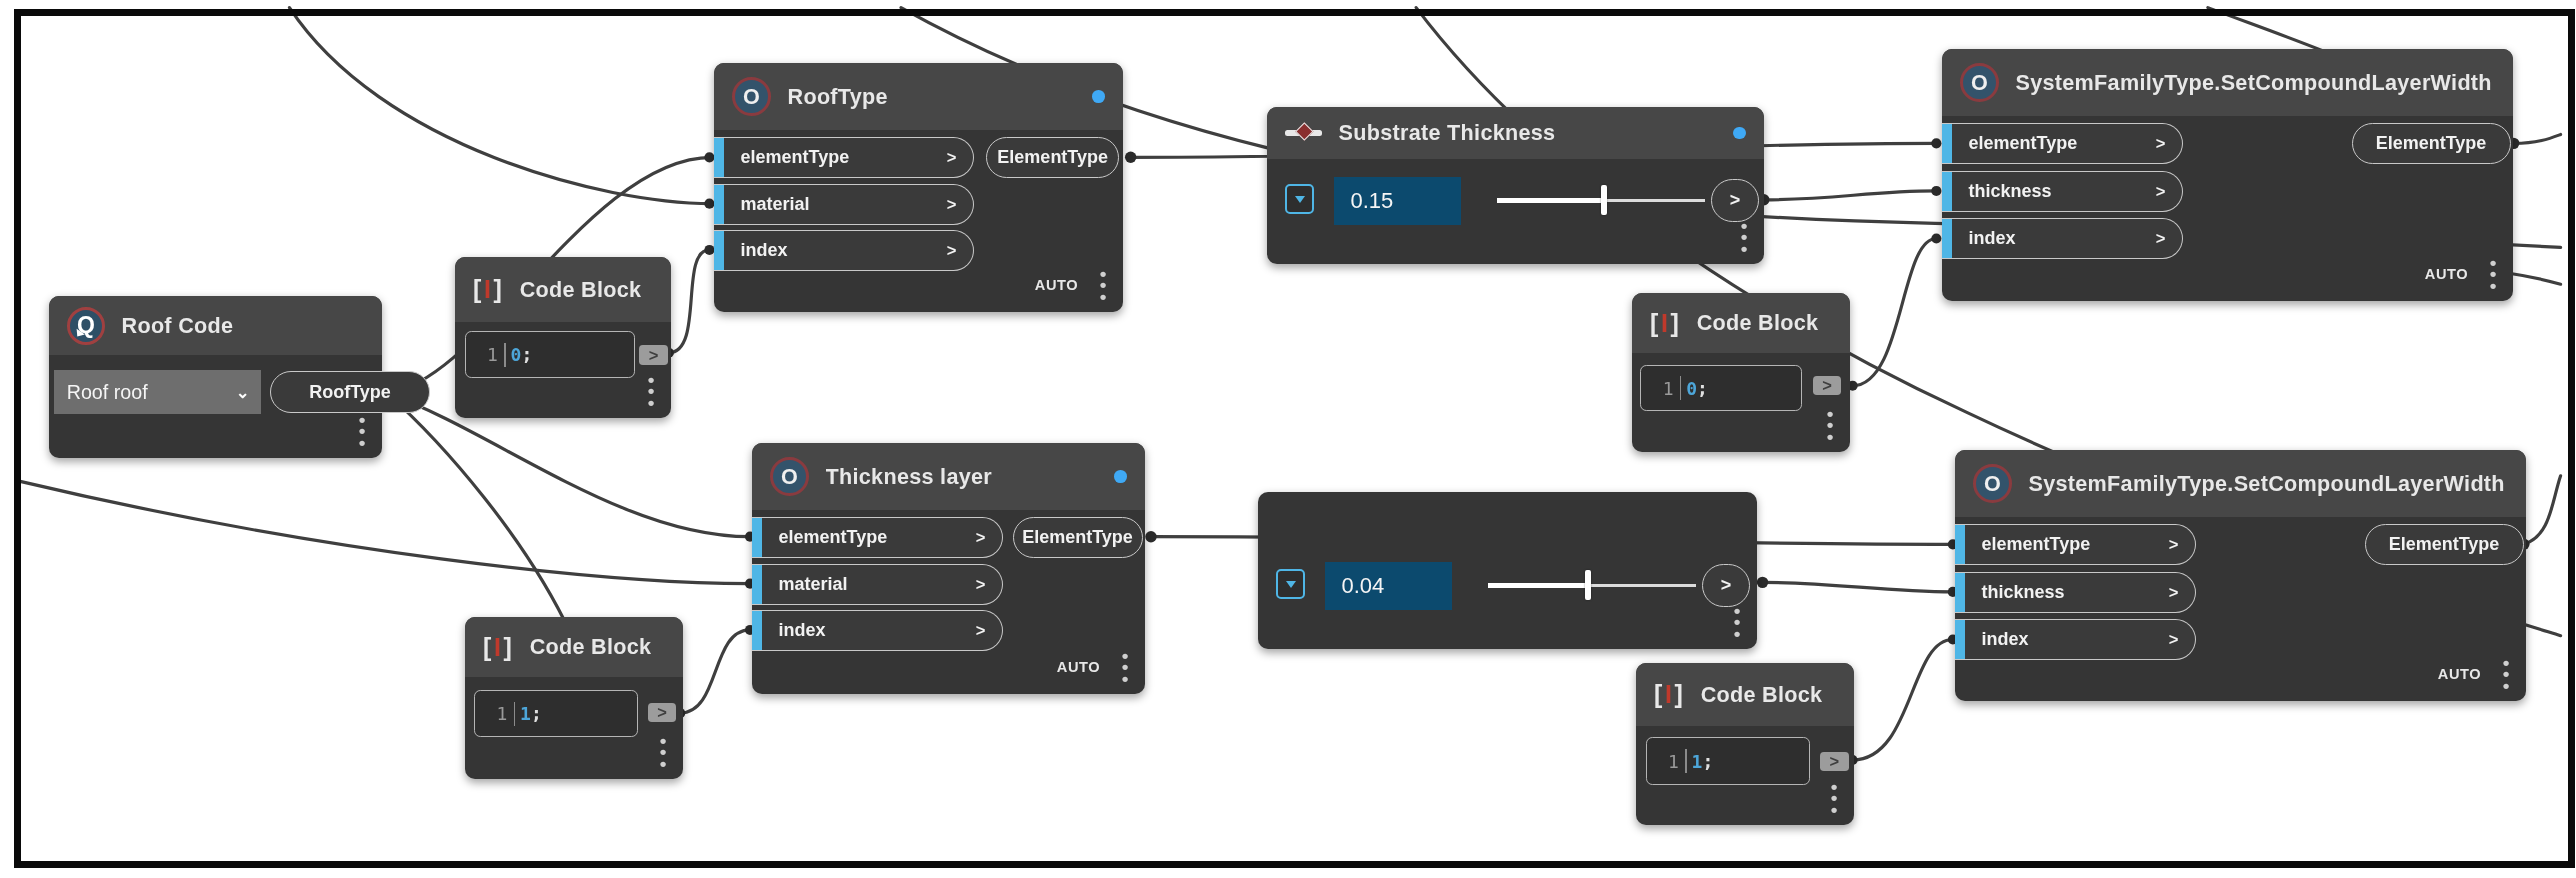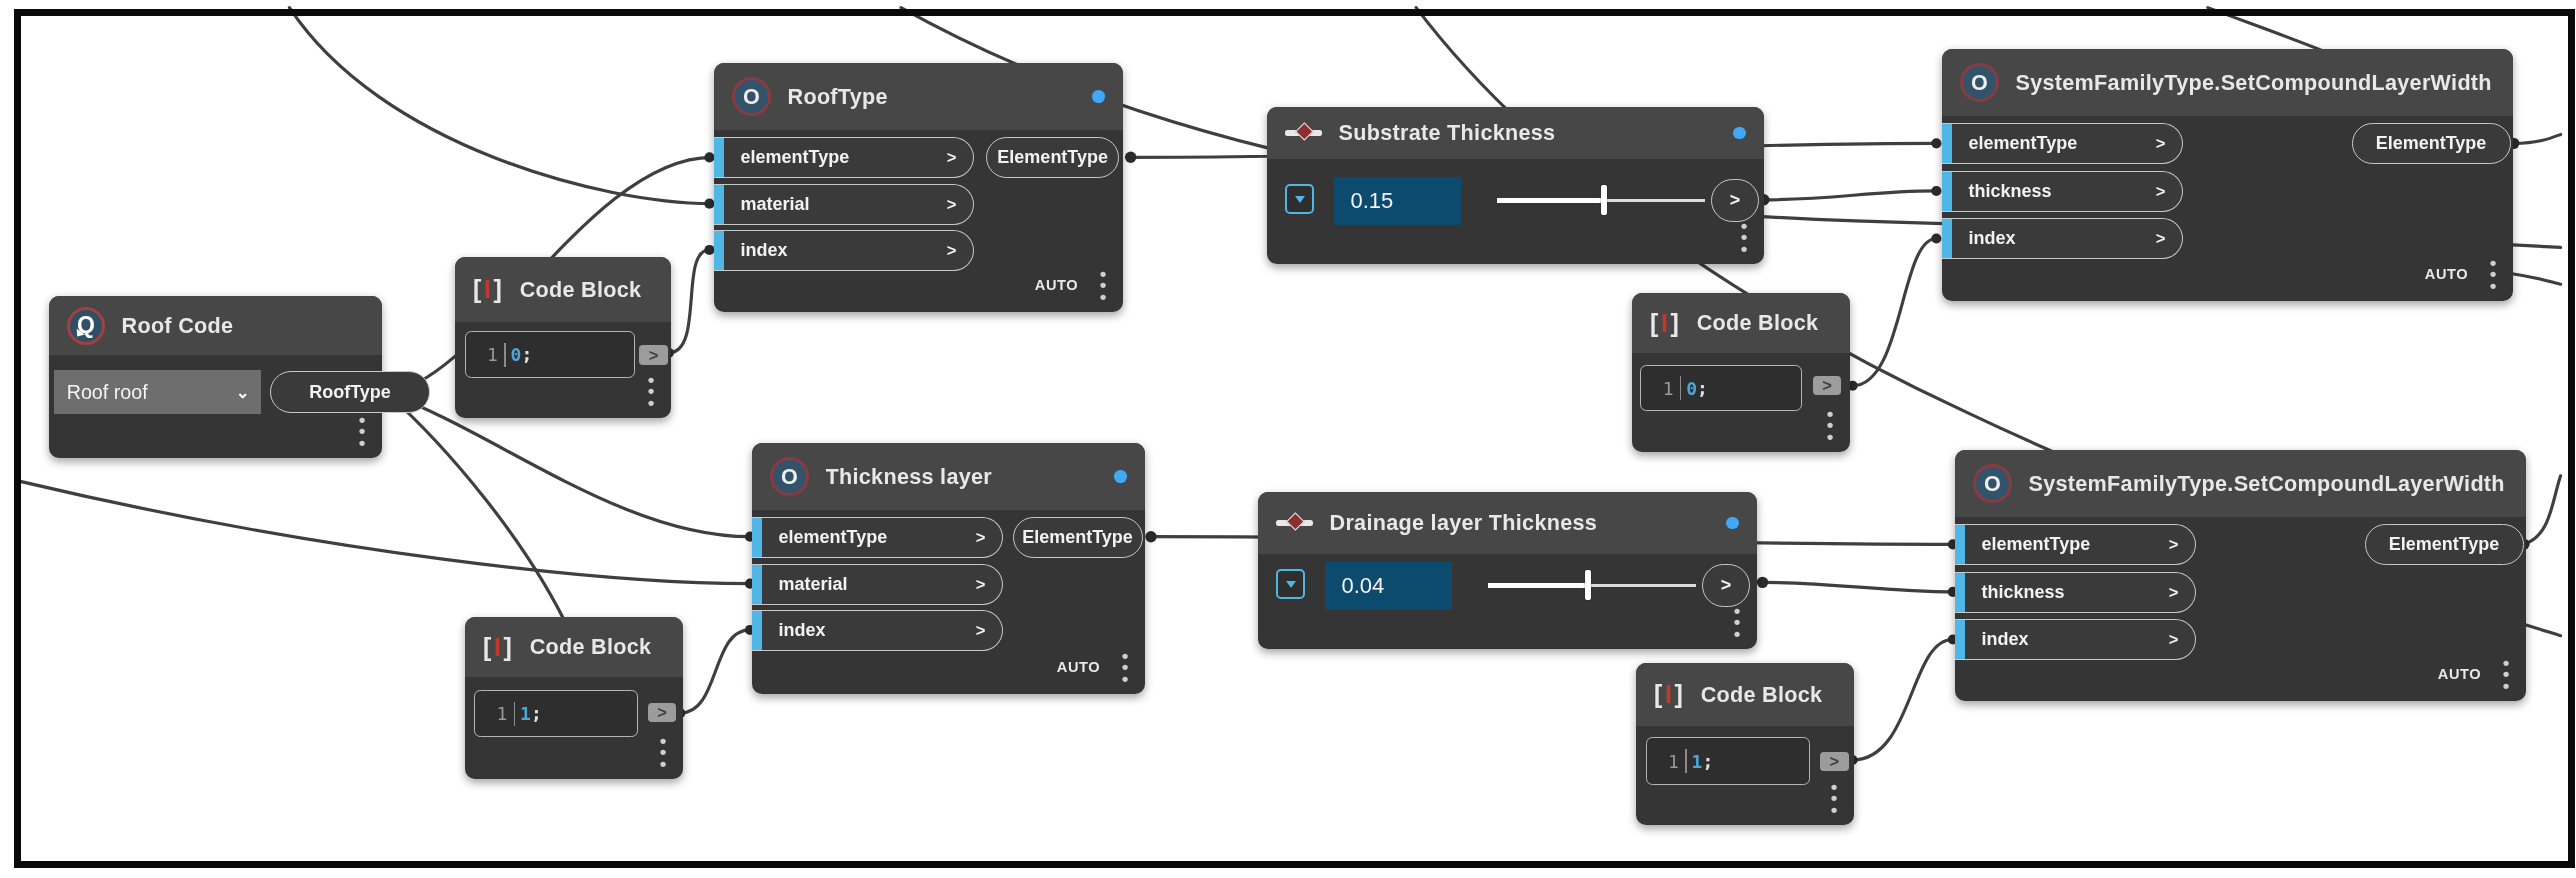--- a/index.html
+++ b/index.html
@@ -277,27 +277,20 @@
     <div class="oport" style="right:2.5px;top:74px;width:130px;">
       <span class="lbl">ElementType</span>
     </div>
     <div class="foot">
         <span class="auto">AUTO</span>
         <span class="menu3">•<br>•<br>•</span>
       </div>
   </div>
 
   <div class="node" style="left:1258px;top:492px;width:499px;height:157px;">
-    <div class="hdr" style="height:62px;">
-      <span class="slicon">
-          <span class="dia"></span>
-        </span>
-      <span class="ttl">Drainage layer Thickness</span>
-      <span class="pdot"></span>
-    </div>
     <div class="expand" style="left:18px;top:77px;width:29px;height:30px;">
         <span class="tri"></span>
       </div>
     <div class="valbox" style="left:67px;top:70px;width:127px;height:48px;">0.04</div>
     <div class="track" style="left:230px;top:92px;width:208px;">
       <span class="fill" style="width:48%;"></span>
     </div>
     <div class="handle" style="left:327px;top:78px;"></div>
     <div class="oport" style="left:444px;top:72px;width:48px;height:43px;">
       <span class="lbl">&gt;</span>

